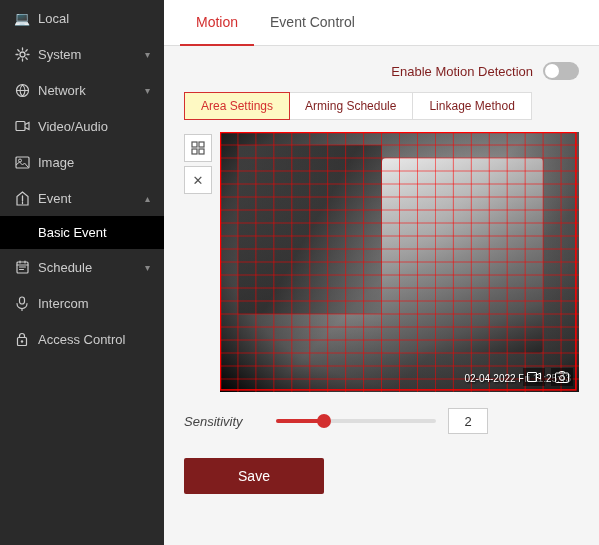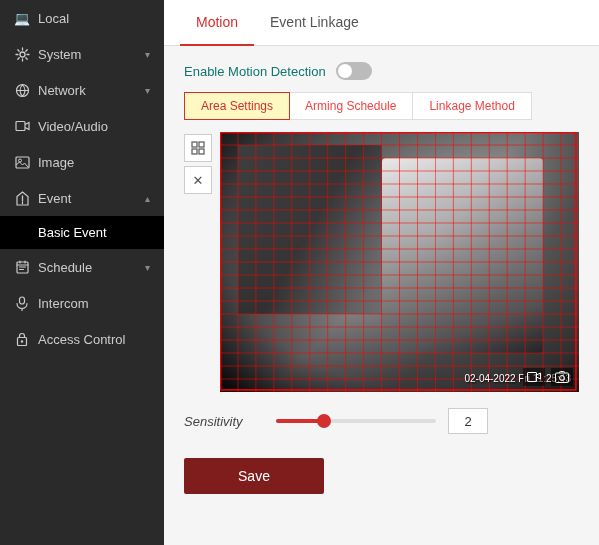--- a/index.html
+++ b/index.html
@@ -97,22 +97,23 @@
       display: flex;
       flex-direction: column;
       gap: 12px;
     }
 
     
     .enable-row {
       display: flex;
       align-items: center;
       gap: 10px;
-      color: #0f766e;
+      color: #7f1d1d;
       font-size: 13px;
+      justify-content: flex-end;
     }
     .toggle {
       width: 36px;
       height: 18px;
       background: #bbb;
       border-radius: 9px;
       position: relative;
       cursor: pointer;
     }
     .toggle-knob {
@@ -130,21 +131,21 @@
     .sub-tabs {
       display: flex;
       border: 1px solid #ddd;
       width: fit-content;
     }
     .sub-tab {
       padding: 6px 16px;
       cursor: pointer;
       font-size: 12px;
       background: #fff;
-      color: #ef4444;
+      color: #7f1d1d;
       border-right: 1px solid #ddd;
     }
     .sub-tab:last-child { border-right: none; }
     .sub-tab.active {
       border: 1.5px solid #d32f2f;
       color: #d32f2f;
       background: #fef9c3;
       margin: -1px;
       z-index: 1;
     }
@@ -418,21 +419,21 @@
   </div>
 </nav>
 
 <div class="main-content">
 
   <div class="top-tabs">
     <div class="top-tab active">
       <span>Motion</span>
     </div>
     <div class="top-tab">
-      <span>Event Linkage</span>
+      <span>Event Control</span>
     </div>
   </div>
 
   <div class="content-area">
 
     <div class="enable-row">
       <span>Enable Motion Detection</span>
       <div class="toggle">
         <div class="toggle-knob"></div>
       </div>

